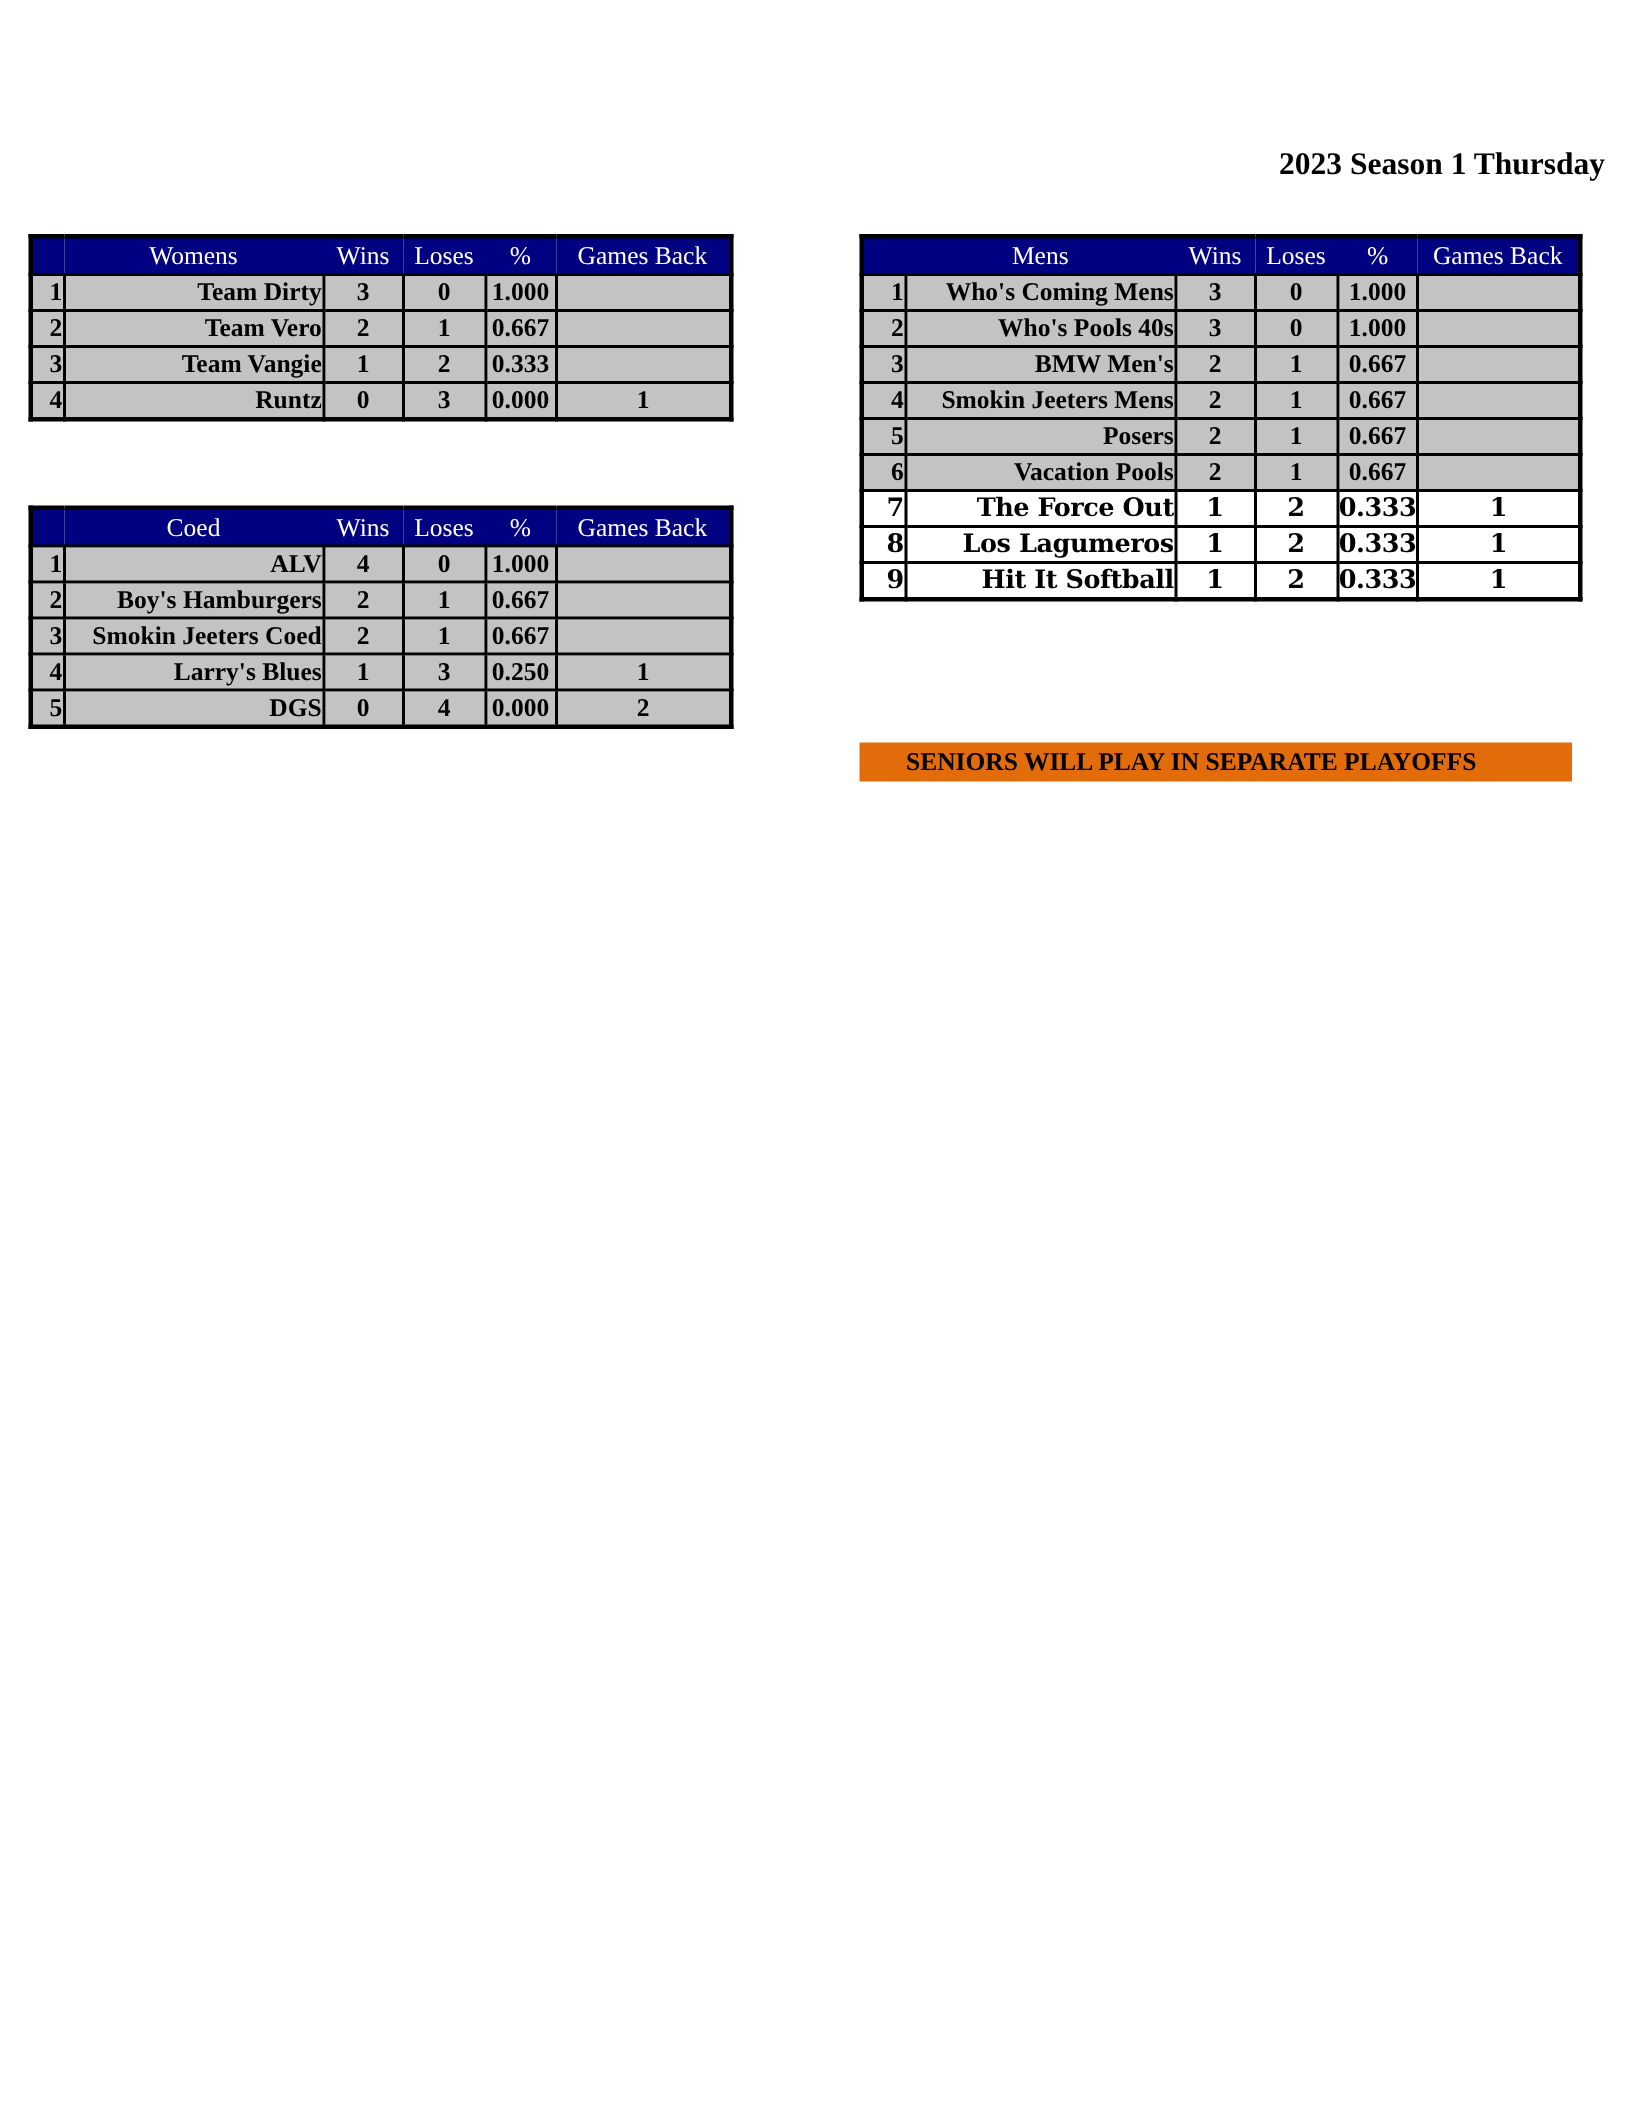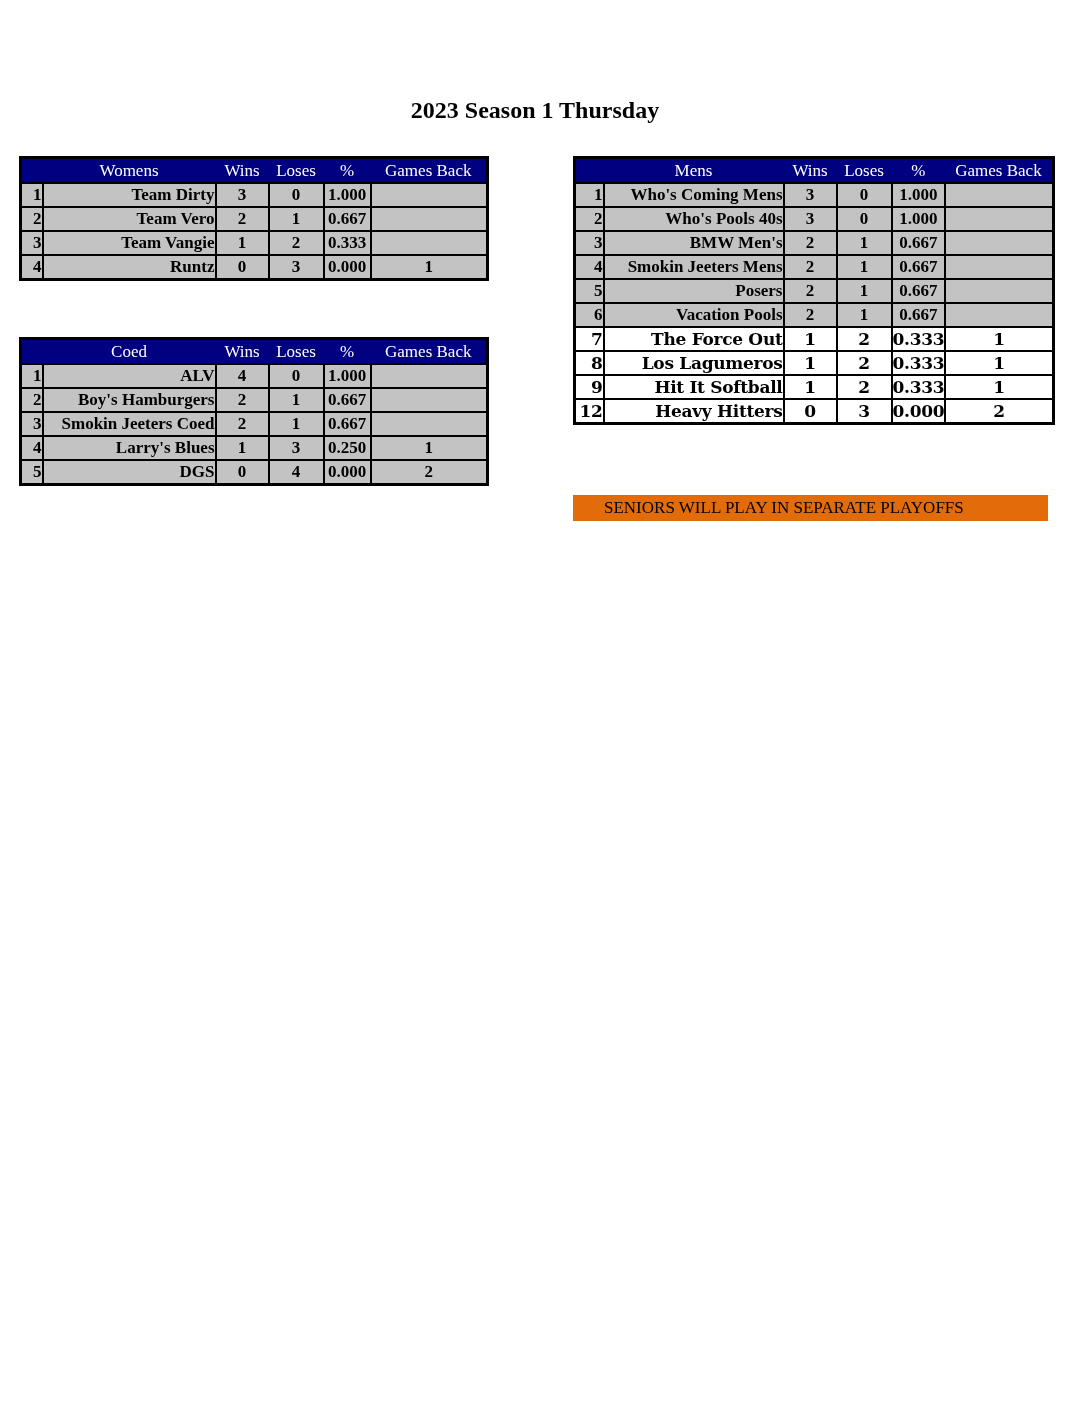--- a/index.html
+++ b/index.html
@@ -13,22 +13,22 @@
     position: relative;
     font-family: "Liberation Serif", serif;
     color: #000;
   }
   .page-title {
     position: absolute;
     top: 97px;
     left: 0;
     width: 1070px;
     margin: 0;
-    text-align: center;
-    font-size: 24px;
+    text-align: right;
+    font-size: 21px;
     font-weight: bold;
     letter-spacing: 0px;
     color: #000;
   }
   table.league {
     position: absolute;
     border-collapse: collapse;
     table-layout: fixed;
     border: 3px solid var(--border, #000);
     font-size: 17px;
@@ -67,21 +67,21 @@
   }
   .seniors-note {
     position: absolute;
     left: 573px;
     top: 495px;
     width: 475px;
     height: 26px;
     line-height: 26px;
     background: var(--footer-bg, #E36C0A);
     color: #000;
-    font-weight: normal;
+    font-weight: bold;
     font-size: 17px;
     padding-left: 31px;
     box-sizing: border-box;
     white-space: nowrap;
   }
   
   .wc-num  { width: 22px;  }
   .wc-team { width: 173px; }
   .wc-wins { width: 53px;  }
   .wc-loses{ width: 55px;  }
@@ -324,24 +324,16 @@
         <td class="num">9</td>
         <td class="team">Hit It Softball</td>
         <td class="c">1</td>
         <td class="c">2</td>
         <td class="c">0.333</td>
         <td class="c">1</td>
       </tr>
 
 
 
-      <tr class="white">
-        <td class="num">12</td>
-        <td class="team">Heavy Hitters</td>
-        <td class="c">0</td>
-        <td class="c">3</td>
-        <td class="c">0.000</td>
-        <td class="c">2</td>
-      </tr>
     </tbody>
 </table>
 
 <div class="seniors-note">SENIORS WILL PLAY IN SEPARATE PLAYOFFS</div>
 
 </body></html>

